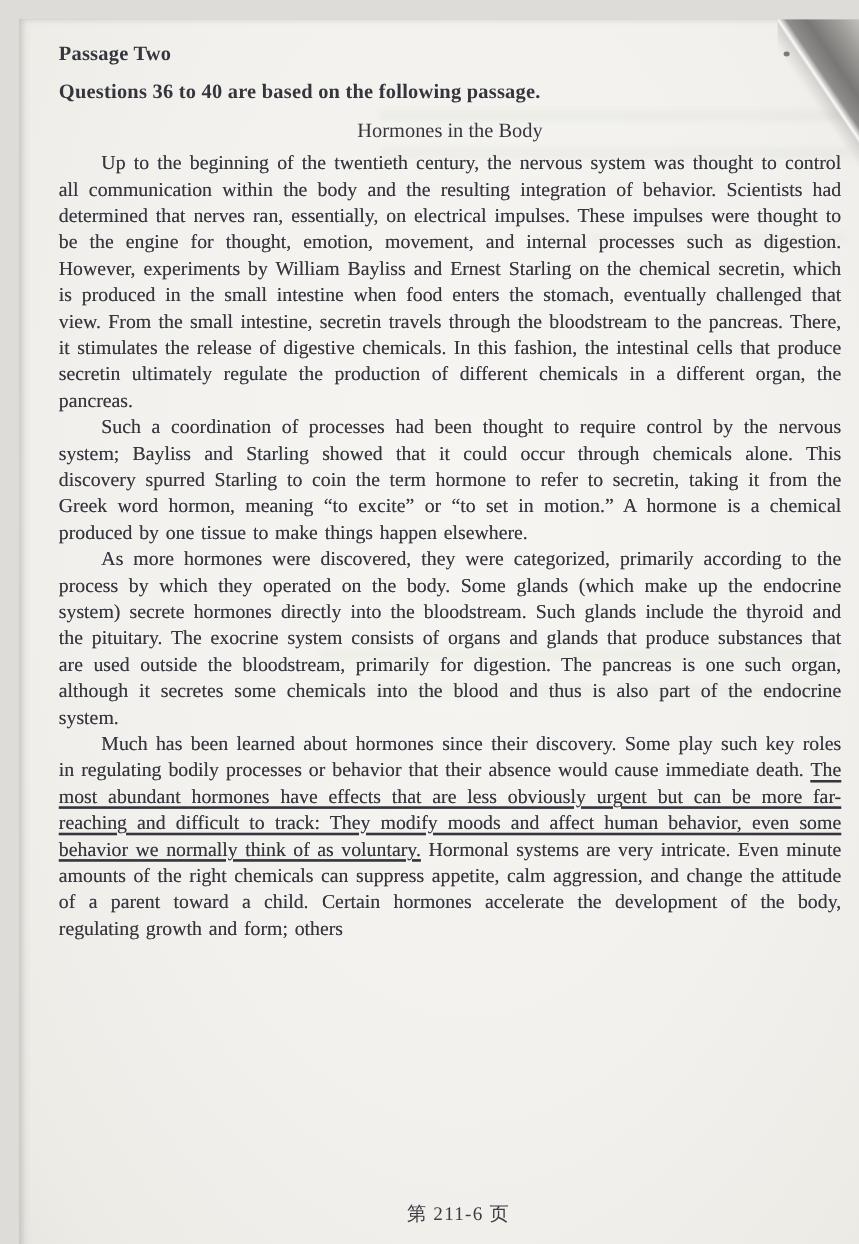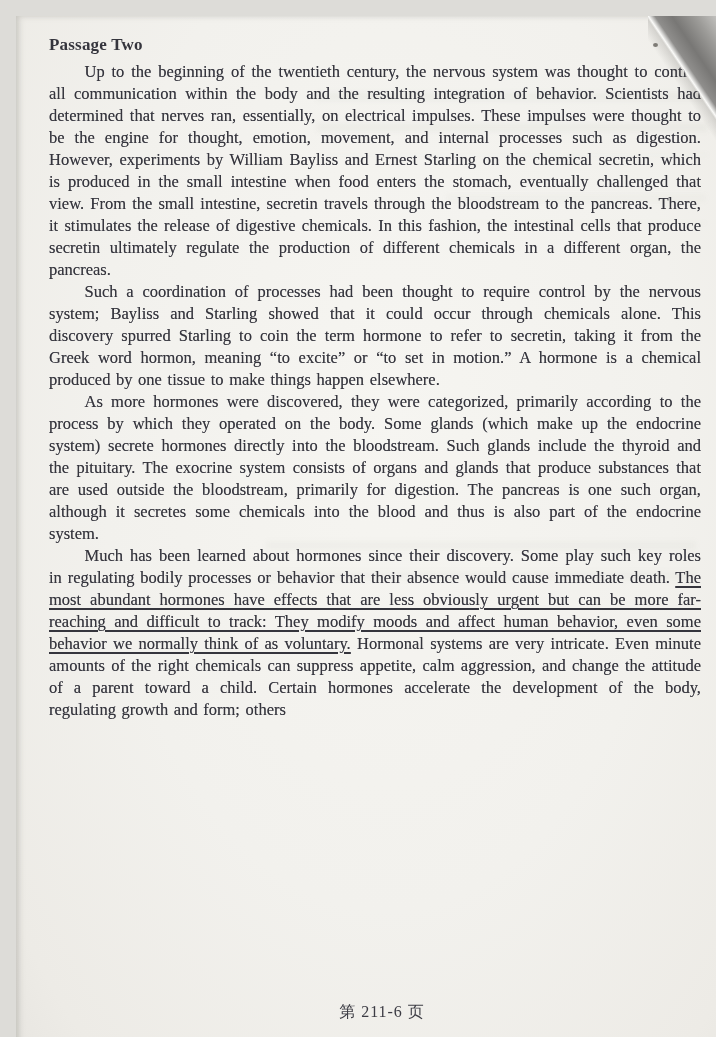--- a/index.html
+++ b/index.html
@@ -129,21 +129,23 @@
 
 <div class="page">
 
   <div class="ghost g1"></div>
   <div class="ghost g2"></div>
   <div class="ghost g3"></div>
 
   <div class="content">
     <div class="passage-label">Passage Two</div>
 
+    <div class="instruction">Questions 36 to 40 are based on the following passage.</div>
 
+    <div class="title">Hormones in the Body</div>
 
     <p class="para">Up to the beginning of the twentieth century, the nervous system was thought to control all communication within the body and the resulting integration of behavior. Scientists had determined that nerves ran, essentially, on electrical impulses. These impulses were thought to be the engine for thought, emotion, movement, and internal processes such as digestion. However, experiments by William Bayliss and Ernest Starling on the chemical secretin, which is produced in the small intestine when food enters the stomach, eventually challenged that view. From the small intestine, secretin travels through the bloodstream to the pancreas. There, it stimulates the release of digestive chemicals. In this fashion, the intestinal cells that produce secretin ultimately regulate the production of different chemicals in a different organ, the pancreas.</p>
 
     <p class="para">Such a coordination of processes had been thought to require control by the nervous system; Bayliss and Starling showed that it could occur through chemicals alone. This discovery spurred Starling to coin the term hormone to refer to secretin, taking it from the Greek word hormon, meaning “to excite” or “to set in motion.” A hormone is a chemical produced by one tissue to make things happen elsewhere.</p>
 
     <p class="para">As more hormones were discovered, they were categorized, primarily according to the process by which they operated on the body. Some glands (which make up the endocrine system) secrete hormones directly into the bloodstream. Such glands include the thyroid and the pituitary. The exocrine system consists of organs and glands that produce substances that are used outside the bloodstream, primarily for digestion. The pancreas is one such organ, although it secretes some chemicals into the blood and thus is also part of the endocrine system.</p>
 
     <p class="para"><span>Much has been learned about hormones since their discovery. Some play such key roles in regulating bodily processes or behavior that their absence would cause immediate death. </span><span class="emphasis">The most abundant hormones have effects that are less obviously urgent but can be more far-reaching and difficult to track: They modify moods and affect human behavior, even some behavior we normally think of as voluntary.</span><span> Hormonal systems are very intricate. Even minute amounts of the right chemicals can suppress appetite, calm aggression, and change the attitude of a parent toward a child. Certain hormones accelerate the development of the body, regulating growth and form; others</span></p>
   </div>
 

